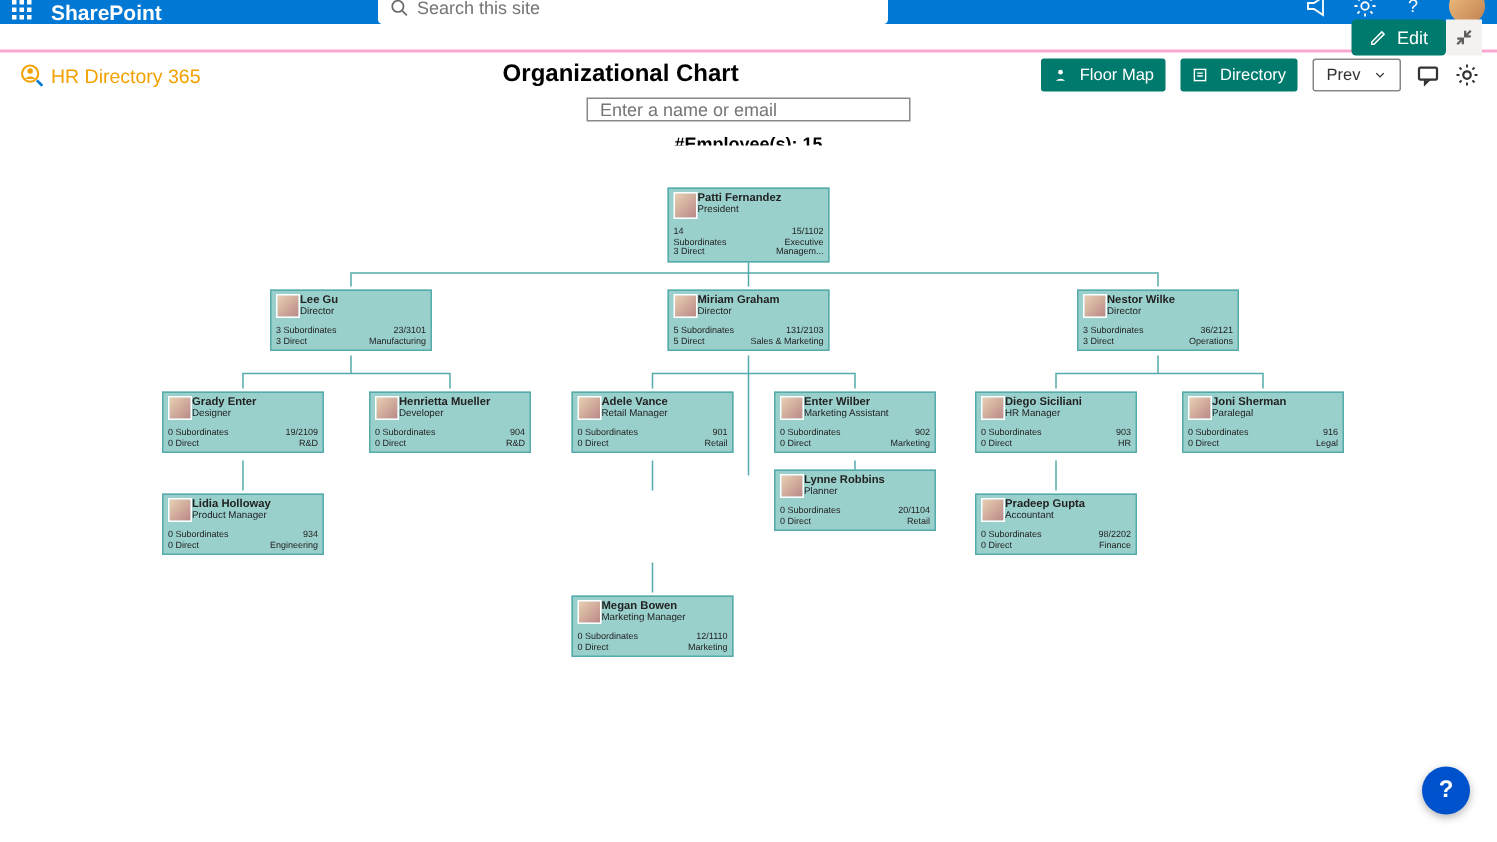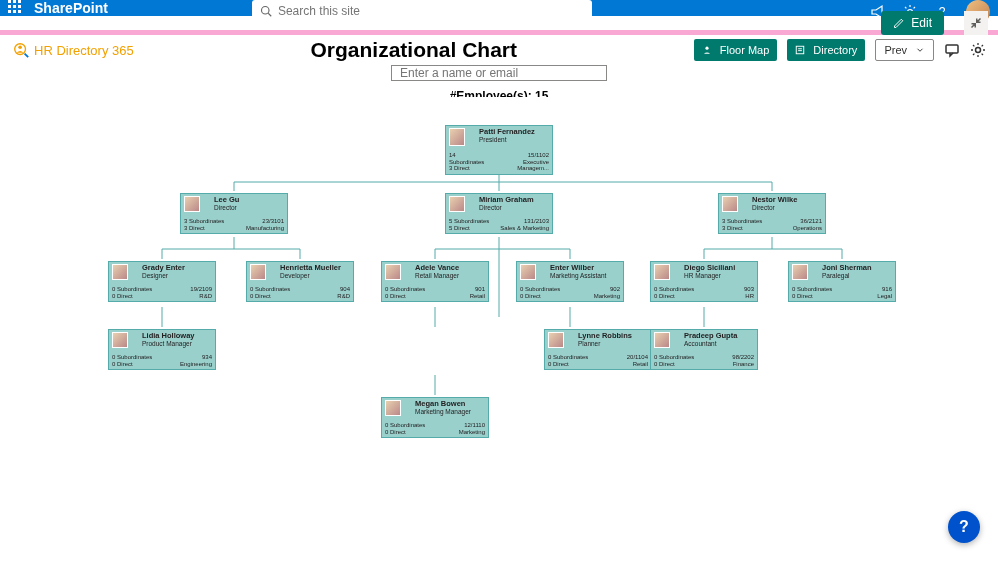--- a/index.html
+++ b/index.html
@@ -1,50 +1,50 @@
 <!DOCTYPE html>
 <html><head>
 <meta charset="utf-8">
 <style>
   * { box-sizing: border-box; margin: 0; padding: 0; }
   body { font-family: "Segoe UI", Arial, sans-serif; font-size: 12px; background: #fff; width: 998px; height: 561px; overflow: hidden; position: relative; }
-  .suite-bar { height: 16px; background: #0078d4; color: #fff; display: flex; align-items: flex-start; padding: 0 8px; gap: 10px; }
+  .suite-bar { height: 16px; background: #0078d4; color: #fff; display: flex; align-items: flex-end; padding: 0 8px; gap: 10px; }
   .waffle { width: 16px; height: 16px; display: grid; grid-template-columns: repeat(3,3px); grid-template-rows: repeat(3,3px); gap: 2px; cursor: pointer; }
   .waffle span { background: #fff; }
   .brand { font-weight: 600; font-size: 14px; }
   .search-wrap { flex: 0 0 auto; margin-left: auto; margin-right: auto; }
   .search { width: 340px; height: 22px; background: #fff; border-radius: 3px; display: flex; align-items: center; padding: 0 8px; gap: 6px; color: #666; }
   .search input { border: 0; outline: 0; font-size: 12px; flex: 1; background: transparent; }
   .suite-right { margin-left: auto; display: flex; align-items: center; gap: 16px; }
   .suite-ic { width: 16px; height: 16px; cursor: pointer; fill: #fff; }
   .avatar { width: 24px; height: 24px; border-radius: 50%; background: linear-gradient(135deg,#f0c080,#c08050); cursor: pointer; }
 
-  .cmd-bar { height: 19px; border-bottom: 5px solid #f9a8d4; display: flex; align-items: center; justify-content: flex-end; padding: 0 10px; gap: 20px; }
+  .cmd-bar { height: 19px; border-bottom: 2px solid #f9a8d4; display: flex; align-items: center; justify-content: flex-end; padding: 0 10px; gap: 0; }
   .edit-btn { background: #007a6d; color: #fff; height: 24px; padding: 0 12px; border: 0; border-radius: 3px; display: flex; align-items: center; gap: 6px; cursor: pointer; font-size: 12px; }
   .collapse-btn { width: 24px; height: 24px; border: 0; background: #f3f2f1; cursor: pointer; display:flex;align-items:center;justify-content:center; }
   .collapse-btn svg{width:12px;height:12px;stroke:#605e5c;fill:none;stroke-width:2}
 
   .app-hdr { height: 30px; display: flex; align-items: center; padding: 0 12px; gap: 10px; }
   .app-logo { display: flex; align-items: center; gap: 4px; color: #f2a100; font-weight: 400; font-size: 13px; }
   .app-logo svg{width:18px;height:18px}
-  .app-title { flex: 1; text-align: center; font-weight: 600; font-size: 21px; }
+  .app-title { flex: 1; text-align: center; font-weight: 600; font-size: 16px; }
   .pill { height: 22px; padding: 0 8px; border: 0; border-radius: 2px; color: #fff; display: flex; align-items: center; gap: 8px; font-size: 11px; cursor: pointer; }
   .pill.teal { background: #007a6d; }
   .pill.out { background: #fff; border: 1px solid #8a8886; color: #323130; }
   .hdr-ic { width: 16px; height: 16px; cursor: pointer; stroke:#333;fill:none;stroke-width:1.5 }
 
   .filter-bar { height: 32px; display: flex; align-items: center; padding: 0 12px; gap: 8px; flex-direction: column; }
   .name-input { width: 216px; height: 24px; border: 1px solid #8a8886; padding: 0 8px; font-size: 12px; }
   .emp-count { font-weight: 600; font-size: 12px; }
   .tool-icons { margin-left: auto; display: flex; gap: 12px; }
   .tool-ic { width: 16px; height: 16px; cursor: pointer; fill:#323130;stroke:#323130}
 
   .canvas { position: relative; width: 998px; height: 435px; background: #fff; }
   .card { position: absolute; width: 108px; background: #9ad0cc; border: 1px solid #5aa; font-size: 7px; color: #222; }
-  .card .row1 { display: flex; gap: 14px; padding: 2px 3px 0; }
+  .card .row1 { display: flex; gap: 0; padding: 2px 3px 0; }
   .card .pic { width: 16px; height: 16px; background: linear-gradient(135deg,#e8d0b0,#b88); flex: 0 0 16px; border:1px solid #fff; }
   .card.root .pic{width:18px;height:18px}
   .card .nm { font-weight: 700; font-size: 7.5px; line-height: 1.1; }
   .card .tt { font-size: 6.5px; line-height: 1.1; }
   .card .row2 { display: flex; justify-content: space-between; padding: 6px 3px 2px; font-size: 6px; line-height:1.1; }
   .card .sub{text-align:left}
   .card .dept{text-align:right}
   svg.lines { position: absolute; left:0; top:0; width: 998px; height: 435px; pointer-events:none; }
   svg.lines path { stroke: #5aa; stroke-width: 1; fill: none; }
 
@@ -358,21 +358,21 @@
         <div class="sub">
           <div>0 Subordinates</div>
           <div>0 Direct</div>
         </div>
         <div class="dept">
           <div>902</div>
           <div>Marketing</div>
         </div>
       </div>
   </div>
-  <div class="card" style="left:516px;top:232px;margin-left:28px;">
+  <div class="card" style="left:516px;top:216px;">
     <div class="row1">
         <div class="pic"></div>
         <div>
           <div class="nm">Lynne Robbins</div>
           <div class="tt">Planner</div>
         </div>
       </div>
     <div class="row2">
         <div class="sub">
           <div>0 Subordinates</div>

